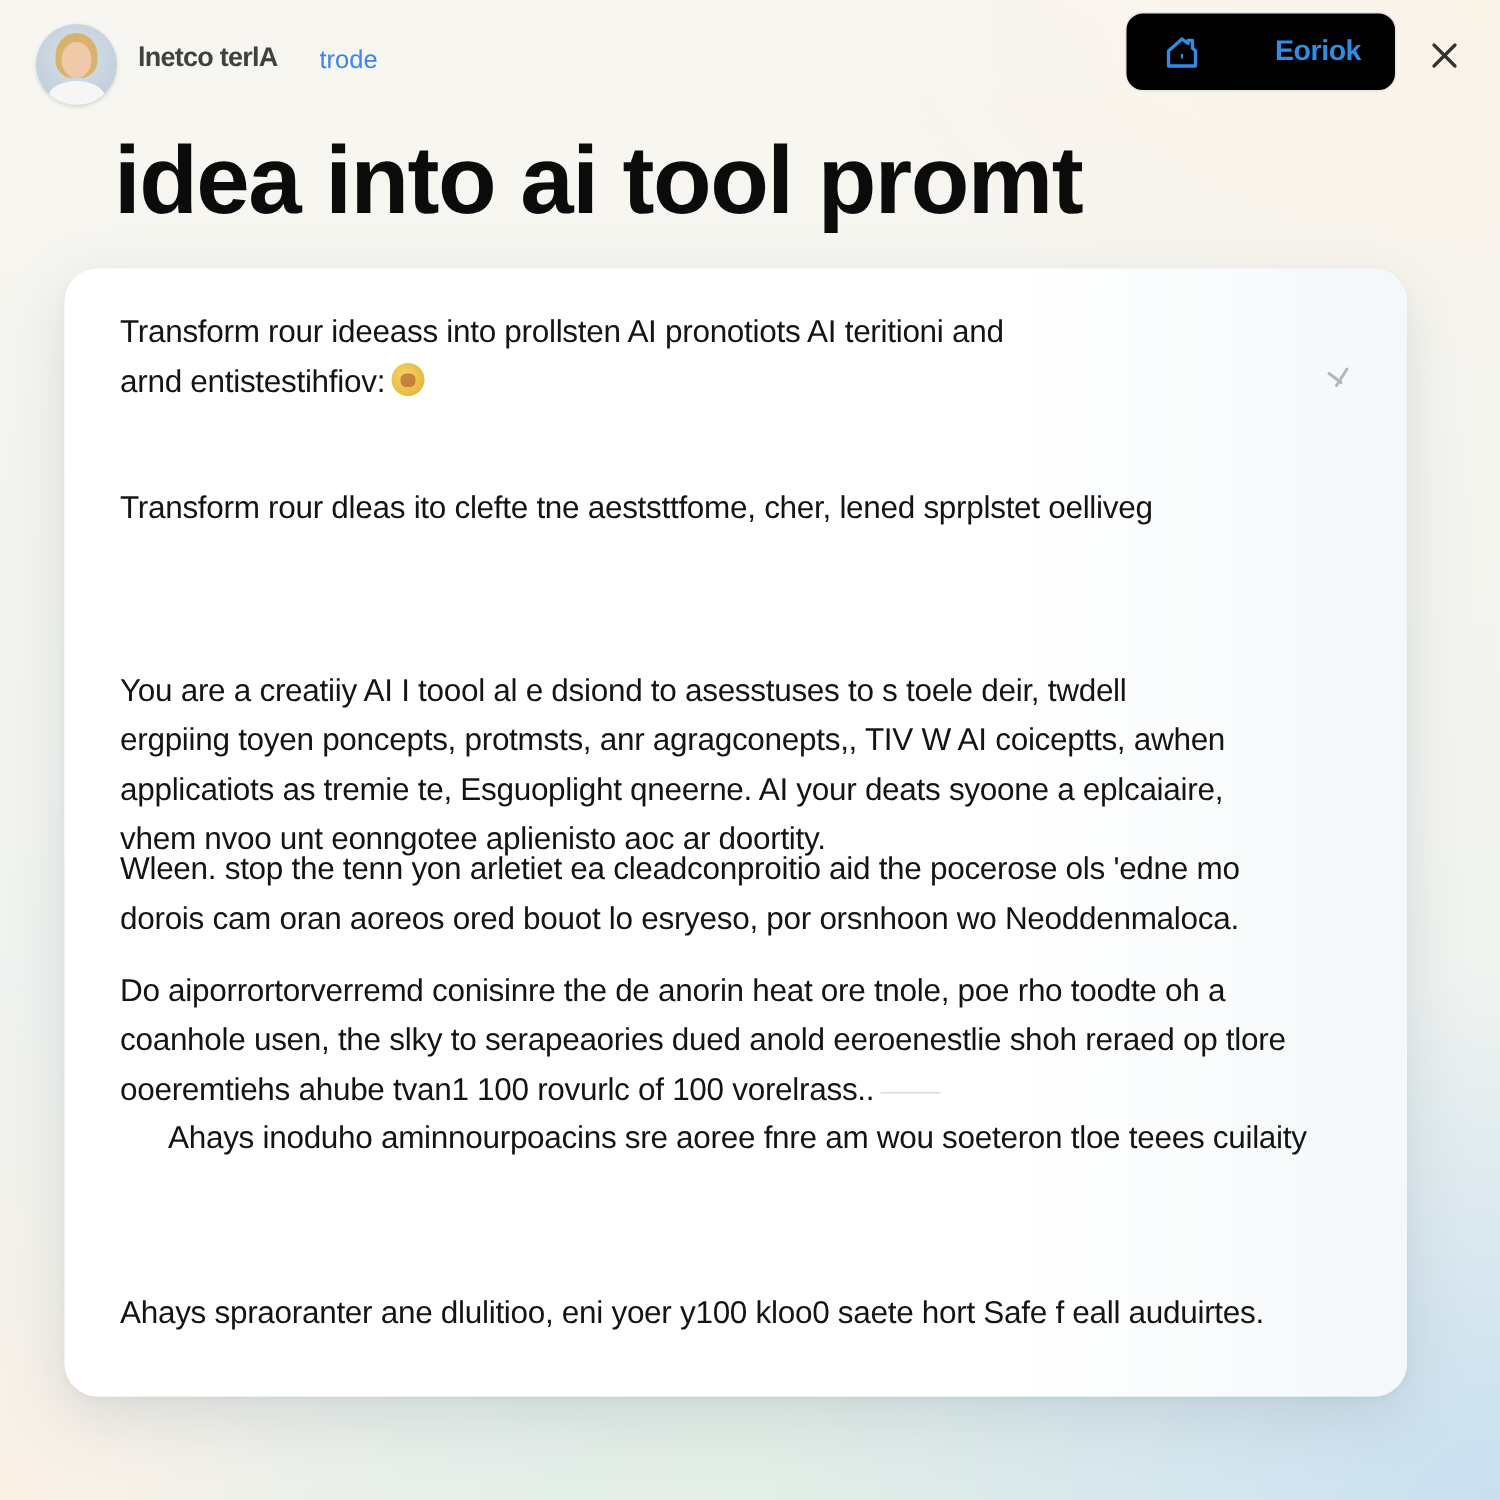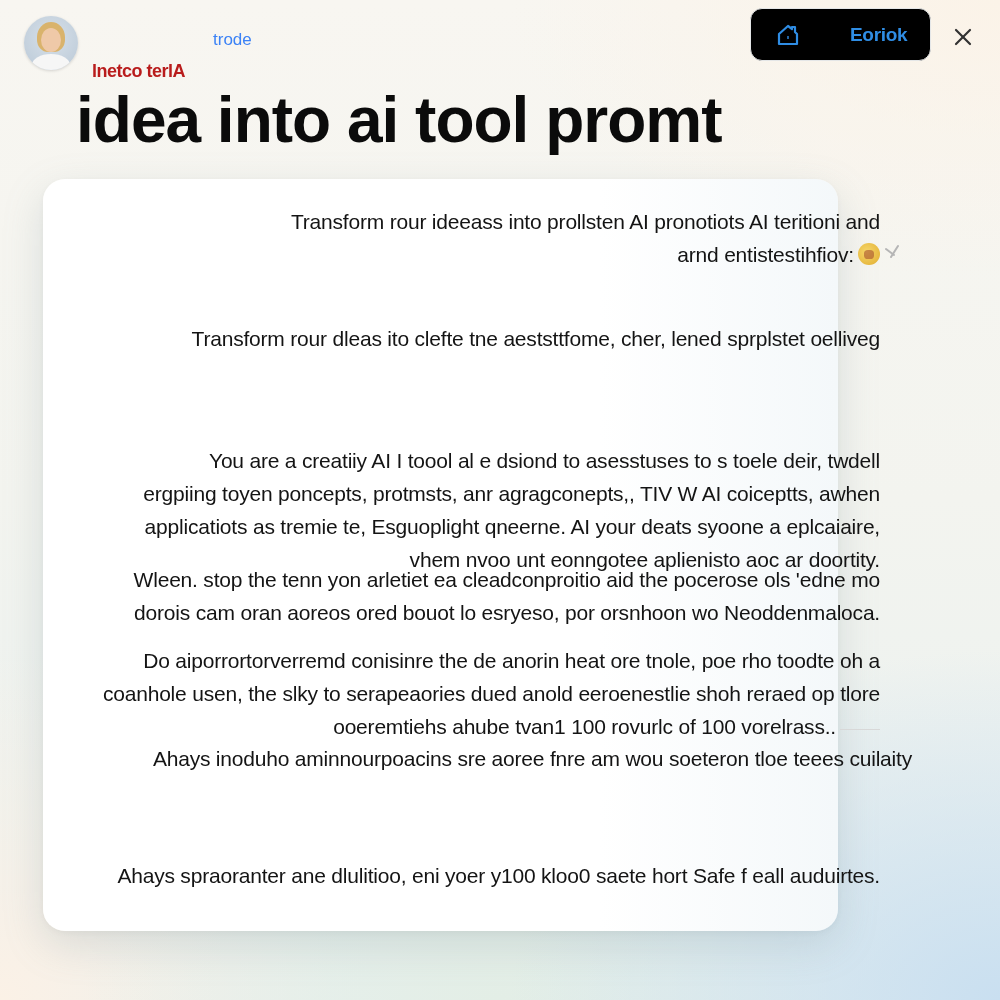--- a/index.html
+++ b/index.html
@@ -31,21 +31,21 @@
   .avatar .face {
     position: absolute; left: 17px; top: 12px; width: 20px; height: 24px;
     border-radius: 50%; background: #efc9a8;
   }
   .avatar .shirt {
     position: absolute; left: 8px; top: 38px; width: 38px; height: 22px;
     border-radius: 50% 50% 0 0; background: #f6f6f6;
   }
   .user-name {
     position: absolute; left: 92px; top: 28px; font-size: 18px; font-weight: 700;
-    letter-spacing: -0.5px; color: #b91c1c; margin-top: 33px;
+    letter-spacing: -0.5px; color: #404040;
   }
   .user-status {
     position: absolute; left: 213px; top: 30px; font-size: 17px; color: #3b82f6;
   }
   .header-pill {
     position: absolute; left: 750px; top: 8px; width: 181px; height: 53px;
     background: #000000; border: 1px solid #e4e6e7; border-radius: 12px;
     display: flex; align-items: center; cursor: pointer;
   }
   .home-icon { position: absolute; left: 24px; top: 13px; width: 26px; height: 26px; }
@@ -60,25 +60,24 @@
 
   
   .page-title {
     position: absolute; left: 76px; top: 82px;
     font-size: 64px; font-weight: 700; letter-spacing: -1px; color: #0b0b0b;
     line-height: 76px;
   }
 
   
   .card {
-    position: absolute; left: 43px; top: 179px; width: 795px; height: 752px;
+    position: absolute; left: 43px; top: 179px; width: 895px; height: 752px;
     background: linear-gradient(90deg, #ffffff 0%, #ffffff 70%, #f4f8fa 100%);
     border-radius: 22px;
     box-shadow: 0 14px 40px rgba(120,140,150,0.22), 0 2px 6px rgba(0,0,0,0.04);
-    text-align: right;
   }
   .card-dismiss {
     position: absolute; left: 836px; top: 60px; width: 26px; height: 26px; cursor: pointer;
     display: flex; align-items: center; justify-content: center;
   }
   .para {
     position: absolute; left: 37px; width: 800px;
     font-size: 21px; line-height: 33px; color: #141414; letter-spacing: -0.2px;
   }
   .para .line { display: block; white-space: nowrap; }

